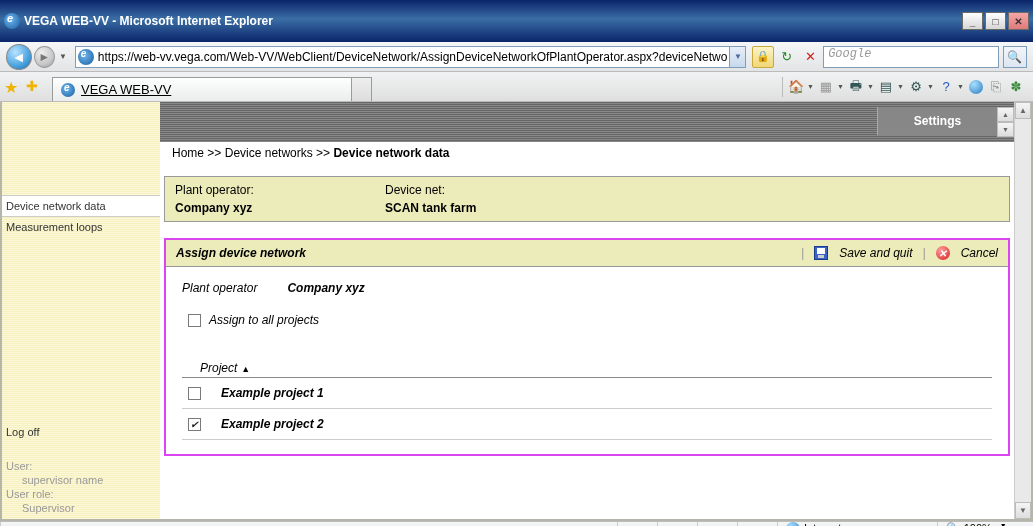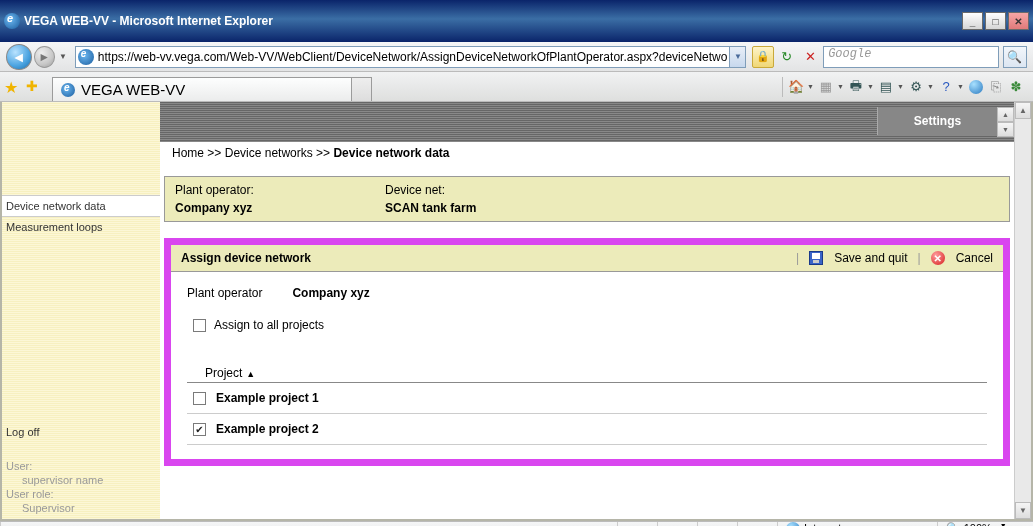--- a/index.html
+++ b/index.html
@@ -29,21 +29,21 @@
 .search-wrap { width: 180px; height: 22px; background: #fff; border: 1px solid #7f9db9; display: flex; align-items: flex-start; font-family: Liberation Mono, monospace; }
 .search-ph { flex: 1; padding: 0 4px; color: #999; font-size: 12px; font-style: italic; }
 .search-btn { width: 24px; height: 22px; background: linear-gradient(#f2f6fb,#dce6f2); border: 1px solid #7f9db9; margin-left: 2px; display: flex; align-items: center; justify-content: center; color: #36c; font-size: 12px; }
 
 
 .tabbar { height: 30px; background: linear-gradient(#f1f2f3, #dedfde); border-bottom: 1px solid #bbb; display: flex; align-items: center; padding: 0 4px; }
 .fav-star { width: 18px; height: 18px; margin-right: 4px; color: #f0b400; font-size: 16px; }
 .fav-plus { width: 18px; height: 18px; margin-right: 8px; color: #f0b400; font-size: 14px; position: relative; }
 .browsertab { width: 300px; height: 24px; background: linear-gradient(#fdfefe,#ebecec); border: 1px solid #9b9b9b; border-bottom: none; display: flex; align-items: center; padding: 0 6px; margin-top: 5px; }
 .browsertab .url-ico { width: 14px; height: 14px; }
-.browsertab-text { margin-left: 4px; font-size: 15px; }
+.browsertab-text { margin-left: 4px; font-size: 13px; text-decoration: underline; }
 .newtab { width: 20px; height: 24px; background: linear-gradient(#eee,#ddd); border: 1px solid #9b9b9b; border-bottom:none; border-left:none; margin-top: 5px; }
 .tabbar-spacer { flex: 1; }
 .cmdbar { display: flex; align-items: center; gap: 2px; padding-right: 4px; }
 .cmdsep { width: 1px; height: 20px; background: #bbb; margin: 0 2px; }
 .cmdico { width: 18px; height: 20px; display: flex; align-items: center; justify-content: center; font-size: 13px; color: #355; }
 .cmddd { font-size: 7px; color: #555; width: 8px; }
 
 
 .content { position: relative; height: 419px; border: 2px solid #b5b5a8; border-top: none; display: flex; }
 .scrollbar-v { position: absolute; right: 0; top: 0; bottom: 0; width: 17px; background: #e9e9e9; border-left: 1px solid #ccc; }
@@ -65,40 +65,40 @@
 .main { flex: 1; padding: 0 0 0 0; margin-right: 17px; background: #fff; }
 .main-inner { padding: 0 4px; }
 .breadcrumb { padding: 16px 8px 16px 8px; font-size: 12px; }
 .breadcrumb b { font-weight: bold; }
 
 .infobox { border: 1px solid #999; background: #ecebba; padding: 6px 10px; font-size: 12px; }
 .infobox-row1 { display: flex; }
 .infobox-row2 { display: flex; font-weight: bold; margin-top: 4px; }
 .infobox-c1 { width: 210px; }
 
-.panel { border: 7px solid #d946ef; margin-top: 16px; }
+.panel { border: 2px solid #d946ef; margin-top: 16px; font-style: italic; }
 .panel-header { background: #ecebba; padding: 6px 10px; font-weight: bold; font-size: 12px; display: flex; align-items: center; border-bottom: 1px solid #999; }
 .panel-header-title { flex: 1; }
 .panel-actions { display: flex; gap: 10px; font-weight: normal; font-size: 12px; align-items: center; }
 .actsep { color: #999; }
 .save-icon { width: 14px; height: 14px; background: #3a64c7; border: 1px solid #1a3a8a; position: relative; }
 .save-icon::before { content:""; position:absolute; top:1px; left:2px; right:2px; height:6px; background:#fff; }
 .save-icon::after { content:""; position:absolute; bottom:1px; left:3px; right:3px; height:3px; background:#ccc; }
 .cancel-icon { width: 14px; height: 14px; border-radius: 50%; background: radial-gradient(circle at 35% 30%, #ff9c9c, #d62020); display:flex; align-items:center; justify-content:center; color:#fff; font-size:10px; font-weight:bold; }
 .action-link { display: flex; align-items: center; gap: 11px; color: #000; cursor: pointer; }
 
 .panel-body { padding: 14px 16px; font-size: 12px; }
 .po-row { display: flex; gap: 30px; margin-bottom: 18px; }
 .po-label {}
 .po-value { font-weight: bold; }
 .assign-row { display: flex; align-items: center; gap: 8px; margin-bottom: 30px; margin-left: 6px; }
 .chk { width: 13px; height: 13px; border: 1px solid #7a7a7a; background: #fff; display: flex; align-items: center; justify-content: center; font-size: 10px; color: #222; }
 .proj-head { border-bottom: 1px solid #888; padding: 4px 0 2px 18px; font-size: 12px; }
 .proj-head .sort { font-size: 9px; margin-left: 4px; }
-.proj-row { border-bottom: 1px solid #ccc; padding: 8px 0 8px 6px; display: flex; align-items: center; gap: 10px; }
+.proj-row { border-bottom: 1px solid #ccc; padding: 8px 0 8px 6px; display: flex; align-items: center; gap: 20px; }
 .proj-name { font-weight: bold; }
 .proj-row:first-of-type { margin-top: 14px; }
 
 
 .statusbar { height: 22px; background: linear-gradient(#f5f6f7,#e1e2e3); border-top: 1px solid #bbb; display: flex; align-items: center; font-size: 11px; }
 .statusbar .cell { border-left: 1px solid #ccc; height: 100%; padding: 0 8px; display: flex; align-items: flex-start; gap: 4px; }
 .statusbar .flexcell { flex: 1; }
 .globe-icon { width: 14px; height: 14px; border-radius: 50%; background: radial-gradient(circle at 35% 30%, #a8e0ff, #2a7ac0); }
 .zoom-icon { color: #4a6a9a; font-size: 11px; }
 .resize-grip { width: 16px; color: #888; font-size: 12px; text-align: right; padding-right: 2px; }

